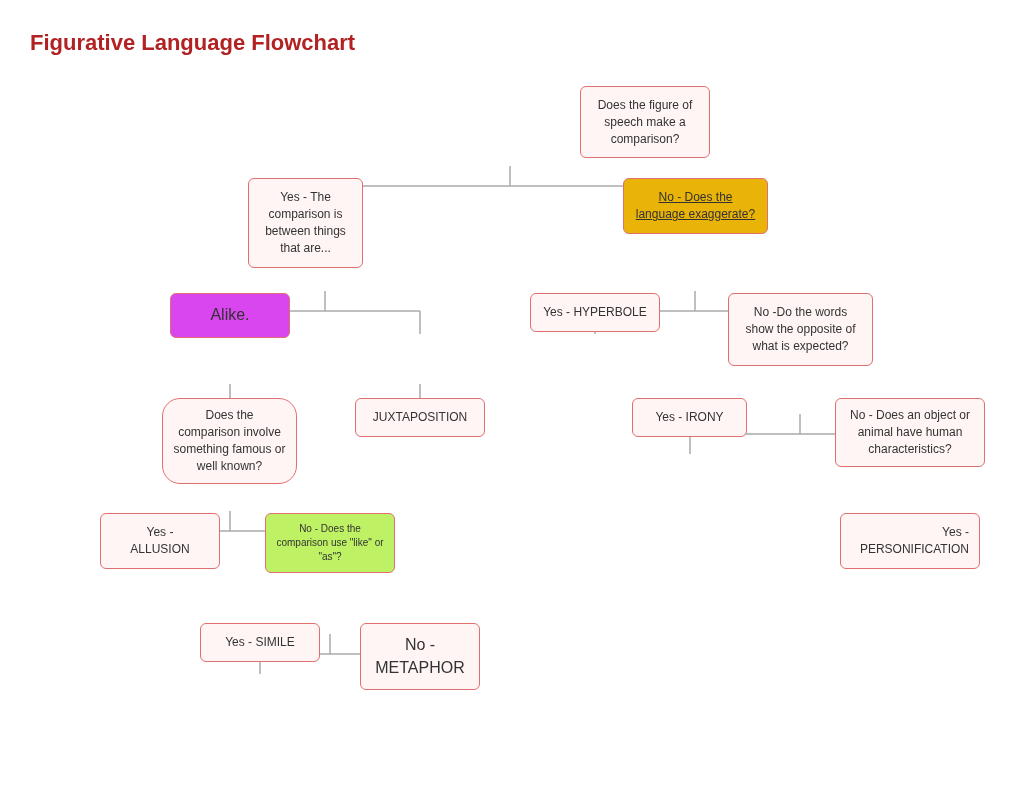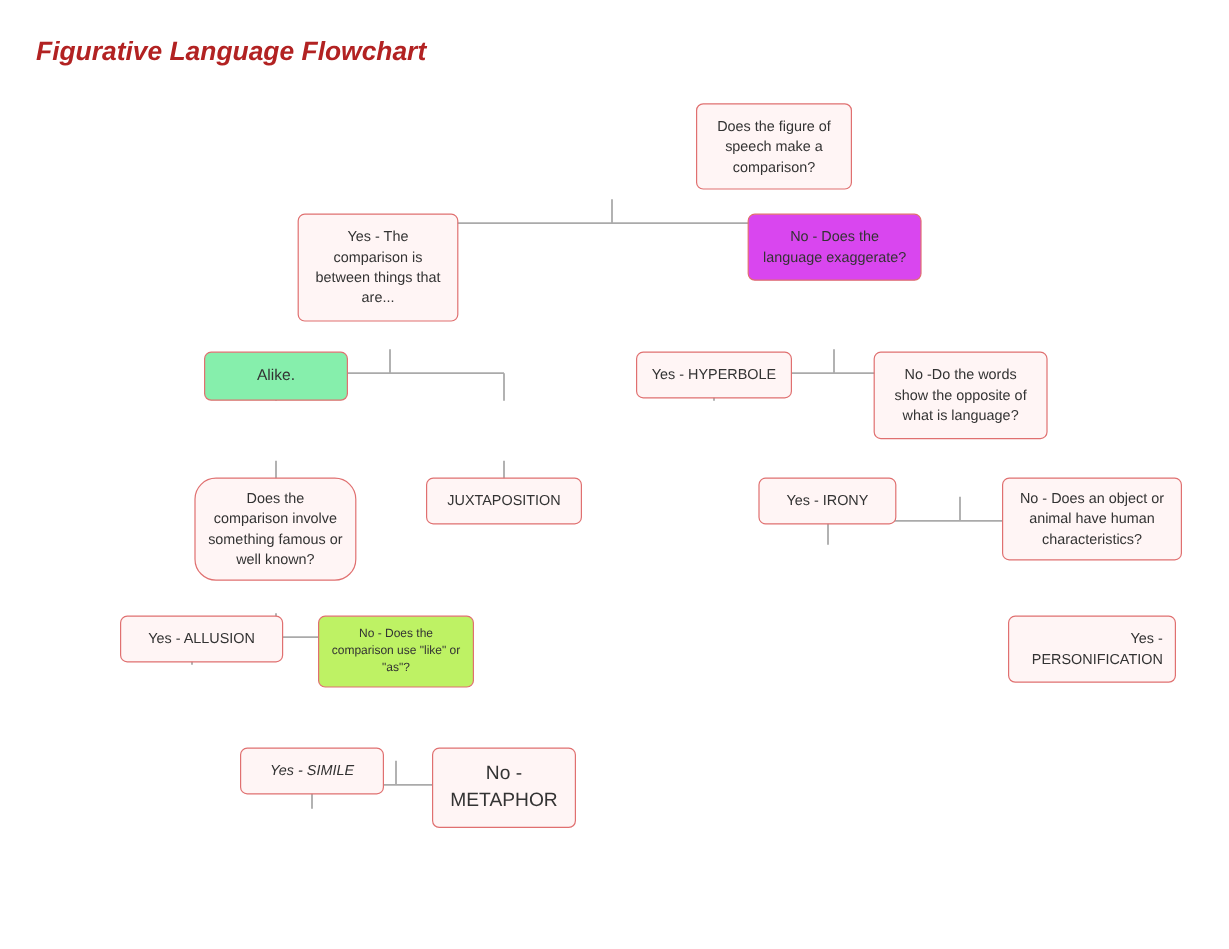--- a/index.html
+++ b/index.html
@@ -10,21 +10,20 @@
       color: #333;
       padding: 30px;
       width: 1024px;
       min-height: 791px;
     }
     h1 {
       color: #b22222;
       font-size: 22px;
       font-weight: bold;
       margin-bottom: 20px;
-      font-style: italic;
     }
     .flowchart-wrapper {
       position: relative;
       width: 960px;
     }
   </style>
 </head>
 <body>
 
 <h1>Figurative Language Flowchart</h1>
@@ -73,40 +72,40 @@
 
   <div style="display:flex;justify-content:center;width:100%;margin-bottom:0;">
     <div style="width:130px;border:1.5px solid #e07070;border-radius:6px;background:#fff5f5;text-align:center;padding:10px 10px;font-size:12px;line-height:1.4;margin-top:10px;margin-left:270px;">
       <span>Does the figure of speech make a comparison?</span>
     </div>
   </div>
 
   <div style="height:20px;"></div>
 
   <div style="display:flex;justify-content:center;width:100%;gap:0;position:relative;">
-    <div style="width:134px;border:1.5px solid #e07070;border-radius:6px;background:#fff5f5;text-align:center;padding:10px 10px;font-size:12px;line-height:1.4;margin-left:0;position:absolute;left:218px;top:0;">
+    <div style="width:115px;border:1.5px solid #e07070;border-radius:6px;background:#fff5f5;text-align:center;padding:10px 10px;font-size:12px;line-height:1.4;margin-left:0;position:absolute;left:218px;top:0;">
       <span>Yes - The comparison is between things that are...</span>
     </div>
-    <div style="width:145px;border:1.5px solid #e07070;border-radius:6px;background:#d946ef;text-align:center;padding:10px 10px;font-size:12px;line-height:1.4;position:absolute;left:593px;top:0;">
+    <div style="width:145px;border:1.5px solid #e07070;border-radius:6px;background:#eab308;text-align:center;padding:10px 10px;font-size:12px;line-height:1.4;position:absolute;left:593px;top:0;text-decoration:underline;">
       <span>No - Does the language exaggerate?</span>
     </div>
     <div style="height:90px;"></div>
   </div>
 
   <div style="height:25px;"></div>
 
   <div style="display:flex;justify-content:center;width:100%;gap:0;position:relative;">
-    <div style="width:120px;border:1.5px solid #e07070;border-radius:6px;background:#86efac;text-align:center;padding:10px 10px;font-size:13px;line-height:1.4;position:absolute;left:140px;top:0;">
+    <div style="width:120px;border:1.5px solid #e07070;border-radius:6px;background:#d946ef;text-align:center;padding:10px 10px;font-size:16px;line-height:1.4;position:absolute;left:140px;top:0;">
       <span>Alike.</span>
     </div>
     <div style="width:130px;border:1.5px solid #e07070;border-radius:6px;background:#fff5f5;text-align:center;padding:10px 10px;font-size:12px;line-height:1.4;position:absolute;left:500px;top:0;">
       <span>Yes - HYPERBOLE</span>
     </div>
     <div style="width:145px;border:1.5px solid #e07070;border-radius:6px;background:#fff5f5;text-align:center;padding:10px 10px;font-size:12px;line-height:1.4;position:absolute;left:698px;top:0;">
-      <span>No -Do the words show the opposite of what is language?</span>
+      <span>No -Do the words show the opposite of what is expected?</span>
     </div>
     <div style="height:80px;"></div>
   </div>
 
   <div style="height:25px;"></div>
 
   <div style="display:flex;justify-content:center;width:100%;gap:0;position:relative;">
     <div style="width:135px;border:1.5px solid #e07070;border-radius:18px;background:#fff5f5;text-align:center;padding:8px 10px;font-size:12px;line-height:1.4;position:absolute;left:132px;top:0;">
       <span>Does the comparison involve something famous or well known?</span>
     </div>
@@ -118,36 +117,36 @@
     </div>
     <div style="width:115px;border:1.5px solid #e07070;border-radius:6px;background:#fff5f5;text-align:center;padding:10px 10px;font-size:12px;line-height:1.4;position:absolute;left:602px;top:0;">
       <span>Yes - IRONY</span>
     </div>
     <div style="height:90px;"></div>
   </div>
 
   <div style="height:25px;"></div>
 
   <div style="display:flex;justify-content:center;width:100%;gap:0;position:relative;">
-    <div style="width:136px;border:1.5px solid #e07070;border-radius:6px;background:#fff5f5;text-align:center;padding:10px 20px;font-size:12px;line-height:1.4;position:absolute;left:70px;top:0;">
+    <div style="width:120px;border:1.5px solid #e07070;border-radius:6px;background:#fff5f5;text-align:center;padding:10px 20px;font-size:12px;line-height:1.4;position:absolute;left:70px;top:0;">
       <span>Yes - ALLUSION</span>
     </div>
     <div style="width:130px;border:1.5px solid #e07070;border-radius:6px;background:#bef264;text-align:center;padding:8px 10px;font-size:10px;line-height:1.4;position:absolute;left:235px;top:0;">
       <span>No - Does the comparison use "like" or "as"?</span>
     </div>
     <div style="width:140px;border:1.5px solid #e07070;border-radius:6px;background:#fff5f5;text-align:right;padding:10px 10px;font-size:12px;line-height:1.4;position:absolute;left:810px;top:0;">
       <span>Yes - PERSONIFICATION</span>
     </div>
     <div style="height:80px;"></div>
   </div>
 
   <div style="height:30px;"></div>
 
   <div style="display:flex;justify-content:center;width:100%;gap:0;position:relative;">
-    <div style="width:120px;border:1.5px solid #e07070;border-radius:6px;background:#fff5f5;text-align:center;padding:10px 10px;font-size:12px;line-height:1.4;position:absolute;left:170px;top:0;font-style:italic;">
+    <div style="width:120px;border:1.5px solid #e07070;border-radius:6px;background:#fff5f5;text-align:center;padding:10px 10px;font-size:12px;line-height:1.4;position:absolute;left:170px;top:0;">
       <span>Yes - SIMILE</span>
     </div>
     <div style="width:120px;border:1.5px solid #e07070;border-radius:6px;background:#fff5f5;text-align:center;padding:10px 10px;font-size:16px;line-height:1.4;position:absolute;left:330px;top:0;">
       <span>No - METAPHOR</span>
     </div>
     <div style="height:60px;"></div>
   </div>
 
 </div>
 

